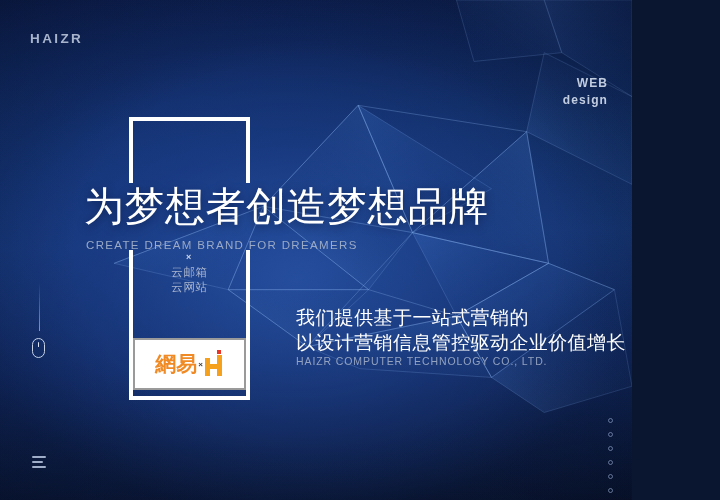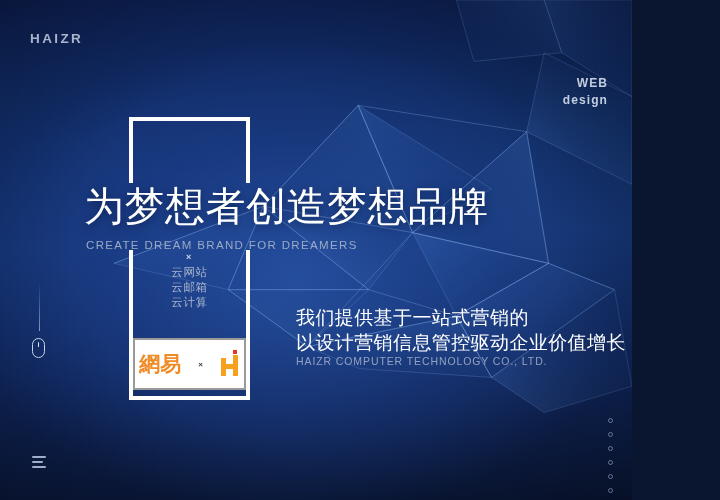--- a/index.html
+++ b/index.html
@@ -212,21 +212,21 @@
     left: 133px;
     top: 338px;
     width: 113px;
     height: 52px;
     background: #ffffff;
     border: 2px solid #9a9a9a;
     box-sizing: border-box;
     display: flex;
     align-items: center;
     justify-content: center;
-    gap: 17px;
+    gap: 1px;
   }
   .netease {
     font-size: 21px;
     font-weight: bold;
     color: #f08a24;
     letter-spacing: 0px;
     line-height: 1;
     font-family: "DejaVu Sans", "Liberation Sans", sans-serif;
   }
   .logo-x {
@@ -347,23 +347,22 @@
     <div class="seg right-a"></div>
     <div class="seg right-b"></div>
     <div class="seg bottom"></div>
   </div>
 
   <div class="headline">为梦想者创造梦想品牌</div>
   <div class="headline-sub">CREATE DREAM BRAND FOR DREAMERS</div>
 
   <div class="menu-x">×</div>
   <div class="menu-list">
+    <div class="item">云邮箱</div>
     <div class="item">云网站</div>
-    <div class="item">云邮箱</div>
-    <div class="item">云计算</div>
   </div>
 
   <div class="logo-card">
     <span class="netease">網易</span>
     <span class="logo-x">×</span>
     <span class="hmark">
       <span class="stem-l"></span>
       <span class="bar"></span>
       <span class="stem-r"></span>
       <span class="dot"></span>

